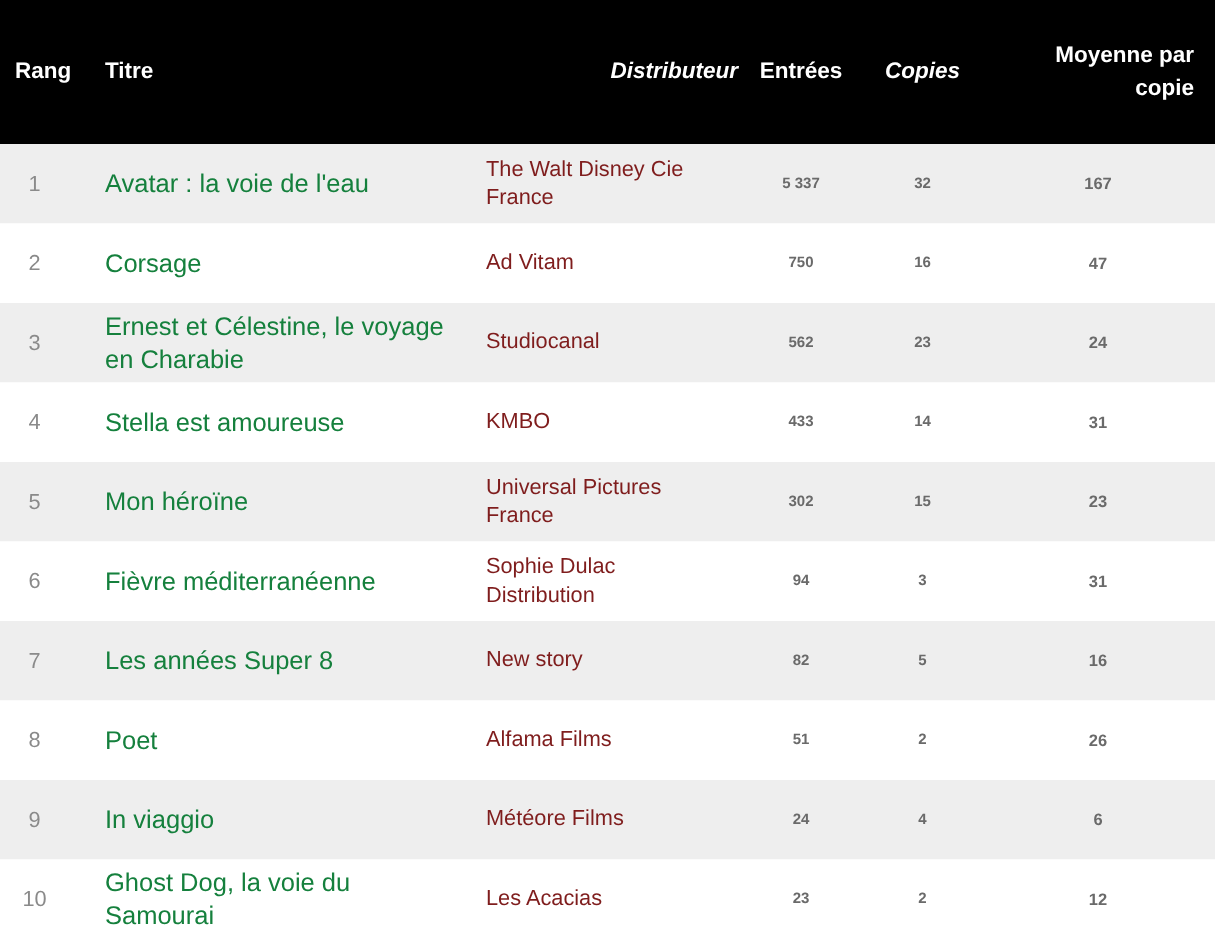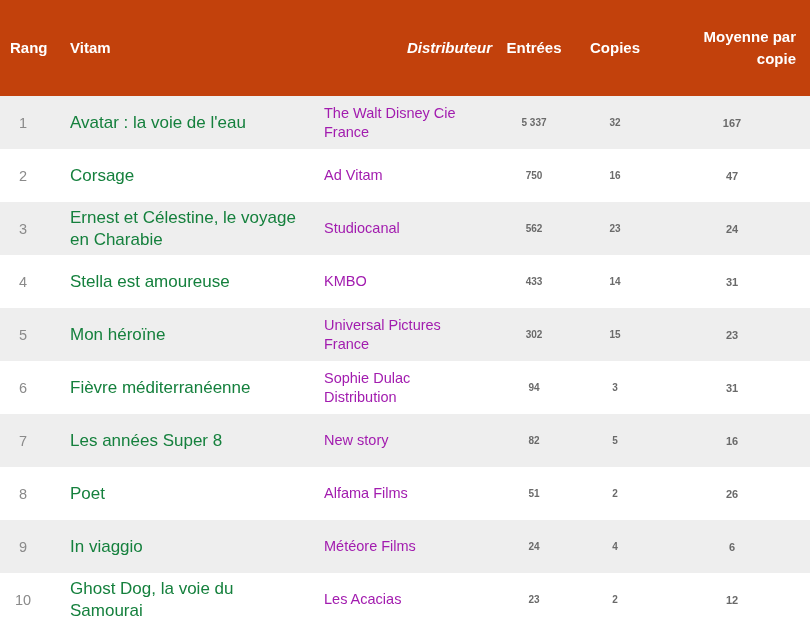--- a/index.html
+++ b/index.html
@@ -25,37 +25,37 @@
   }
 
   table.rank-table {
     width: 810px;
     border-collapse: collapse;
     table-layout: fixed;
   }
 
   
   thead tr.head-row {
-    background: #c2410c;
+    background: #000000;
   }
   thead th {
     color: #ffffff;
     font-size: 15px;
     font-weight: bold;
     padding: 0;
     vertical-align: middle;
     line-height: 1.5;
     height: 96px;
     box-sizing: border-box;
   }
   th.c-rang       { width: 58px;  text-align: left;   padding-left: 10px; }
   th.c-titre      { width: 258px; text-align: left;   padding-left: 12px; }
   th.c-dist       { width: 176px; text-align: right;   padding-left: 8px; font-style: italic;  }
   th.c-entrees    { width: 84px;  text-align: center; }
-  th.c-copies     { width: 78px;  text-align: center; }
+  th.c-copies     { width: 78px;  text-align: center; font-style: italic; }
   th.c-moyenne    { width: 156px; text-align: right; padding: 0 14px; }
 
   
   tbody tr.data-row { background: #ffffff; }
   tbody tr.data-row.odd { background: #eeeeee; }
 
   tbody td {
     padding: 0;
     height: 53px;
     box-sizing: border-box;
@@ -79,21 +79,21 @@
   td.cell-titre .title-link {
     color: #15803d;
     text-decoration: none;
     font-size: 17px;
     cursor: pointer;
     display: inline;
   }
   td.cell-dist {
     padding-left: 8px;
     padding-right: 10px;
-    color: #a21caf;
+    color: #7f1d1d;
     line-height: 1.25;
     font-size: 14.5px;
   }
   td.cell-num {
     text-align: center;
     font-weight: bold;
     color: #6a6a6a;
     font-size: 10px;
   }
   td.cell-moy {
@@ -105,21 +105,21 @@
   }
 </style>
 </head>
 <body>
 
 <div class="board">
   <table class="rank-table">
     <thead>
       <tr class="head-row">
         <th class="c-rang">Rang</th>
-        <th class="c-titre">Vitam</th>
+        <th class="c-titre">Titre</th>
         <th class="c-dist">Distributeur</th>
         <th class="c-entrees">Entrées</th>
         <th class="c-copies">Copies</th>
         <th class="c-moyenne">Moyenne par copie</th>
       </tr>
     </thead>
     <tbody id="table-body">
         <tr class="data-row odd">
           <td class="cell-rang">1</td>
           <td class="cell-titre"><a class="title-link" href="#">Avatar : la voie de l'eau</a></td>

